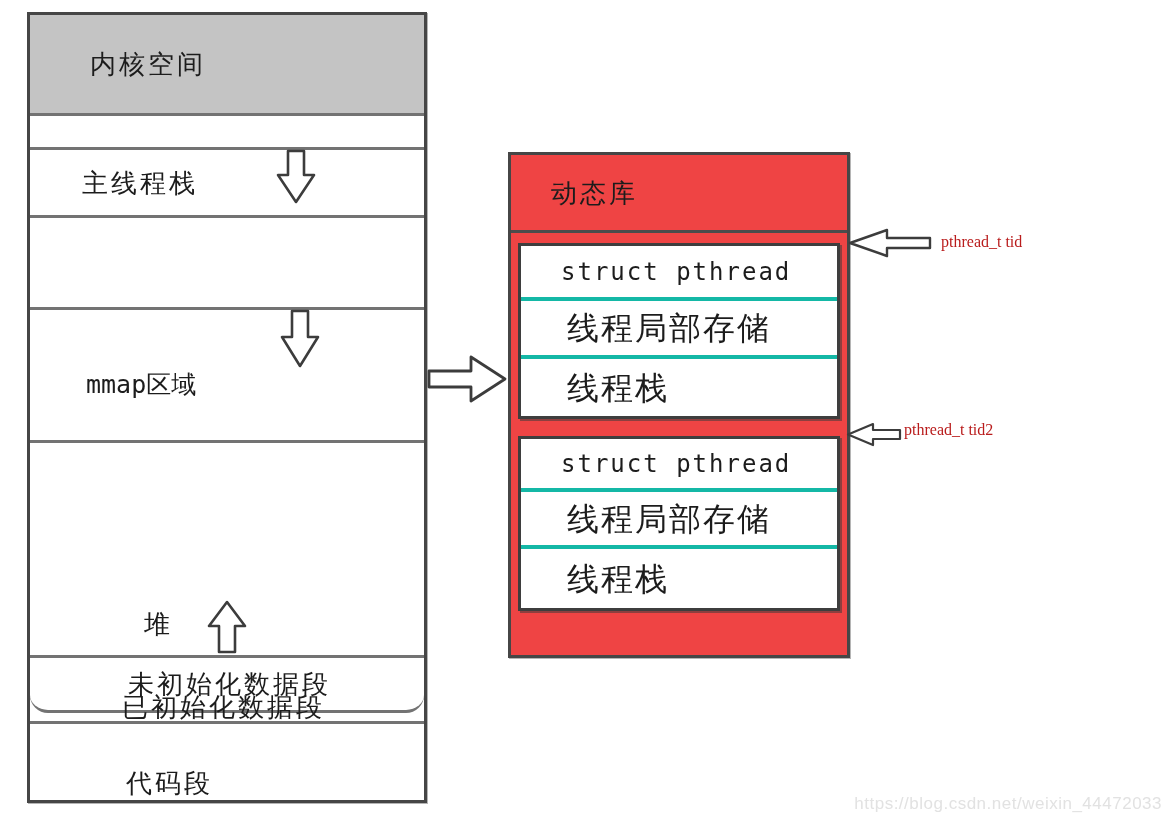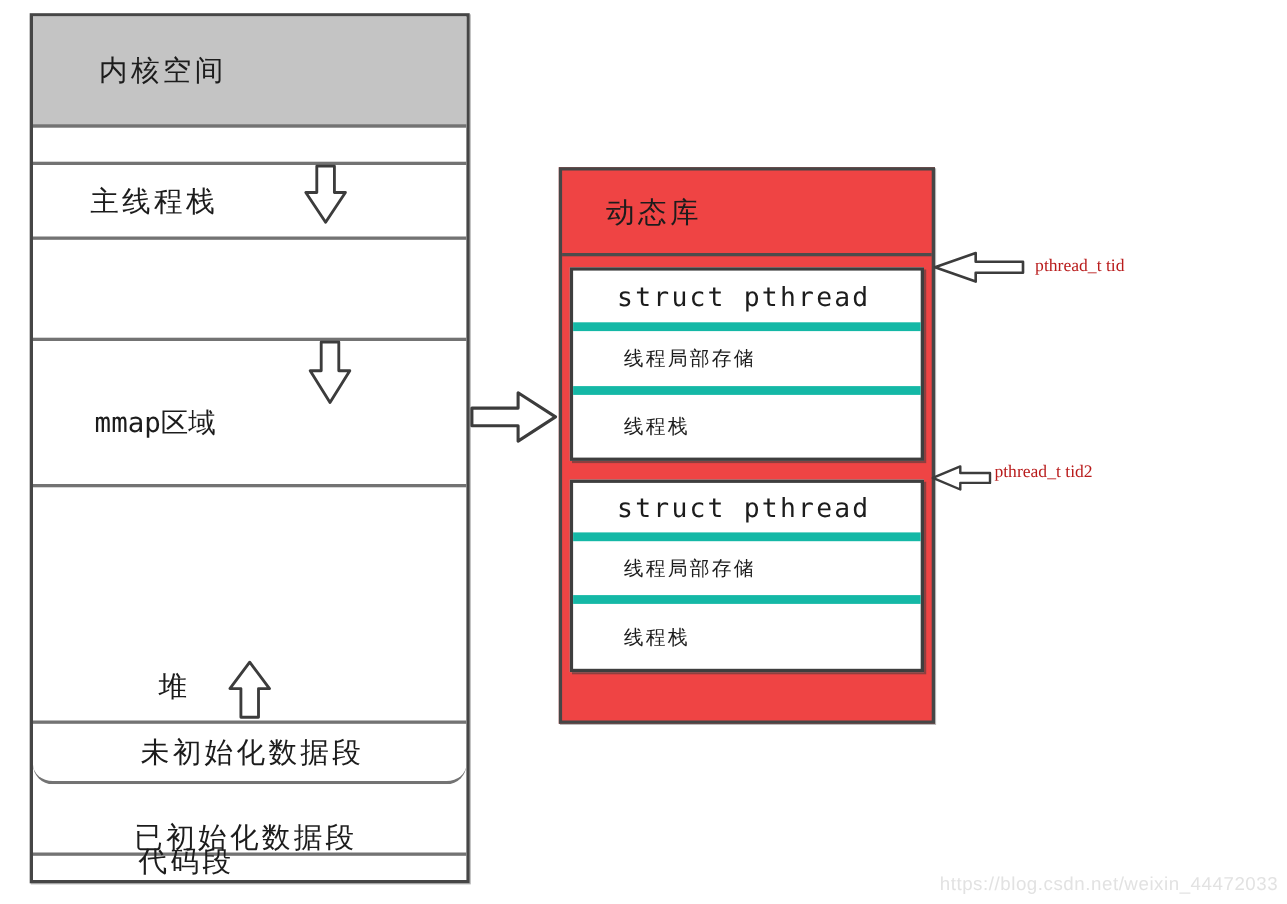--- a/index.html
+++ b/index.html
@@ -24,44 +24,44 @@
   .v-center{top:50%;transform:translateY(-50%);}
   .mono{font-family:"DejaVu Sans Mono","Liberation Mono",monospace;letter-spacing:0;}
 
   .sec-kernel{top:0;height:101px;background:#c4c4c4;}
   .sec-gap1{top:101px;height:34px;}
   .sec-mainstack{top:135px;height:68px;}
   .sec-gap2{top:203px;height:92px;}
   .sec-mmap{top:295px;height:133px;}
   .sec-heap{top:428px;height:215px;}
   .sec-bss{top:643px;height:55px;border-radius:18px;}
-  .sec-data{top:731px;height:32px;}
+  .sec-data{top:677px;height:32px;}
   .sec-code{top:745px;height:46px;}
 
   .arrow-svg{position:absolute;display:block;}
 
   
   .lib-box{
     position:absolute;left:508px;top:152px;width:342px;height:506px;
     border:3px solid #464646;box-sizing:border-box;background:#ef4444;
     box-shadow:1px 1px 0 rgba(90,90,90,.45);
   }
   .lib-title-row{
     position:absolute;left:0;top:0;width:100%;height:78px;box-sizing:border-box;
     border-bottom:3px solid #4c4c4c;
   }
   .thread-box{
     position:absolute;left:7px;width:322px;border:3px solid #3e3e3e;box-sizing:border-box;
     background:#fff;box-shadow:2px 2px 0 rgba(60,60,60,.55);
   }
   .thread-box-1{top:88px;height:176px;}
   .thread-box-2{top:281px;height:175px;}
-  .trow{position:relative;width:100%;box-sizing:border-box;border-bottom:8px solid #14b8a6;}
+  .trow{position:relative;width:100%;box-sizing:border-box;border-bottom:4px solid #14b8a6;}
   .trow:last-child{border-bottom:none;}
-  .trow .sec-label{font-size:18px;letter-spacing:2px;}
+  .trow .sec-label{font-size:32px;letter-spacing:2px;}
   .trow .mono{font-size:24px;}
 
   
   .ptr-label{
     position:absolute;font-family:Liberation Serif, serif;
     font-size:16px;color:#b91c1c;white-space:nowrap;line-height:1;
   }
 
   
   .watermark{

